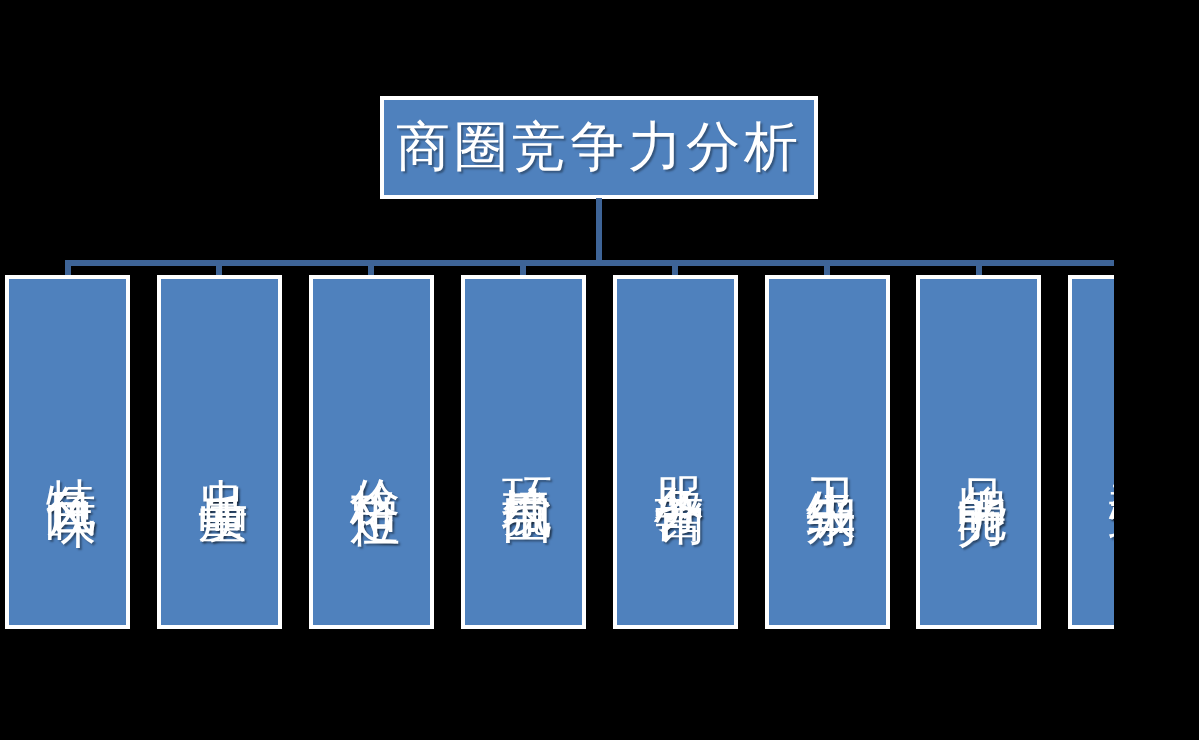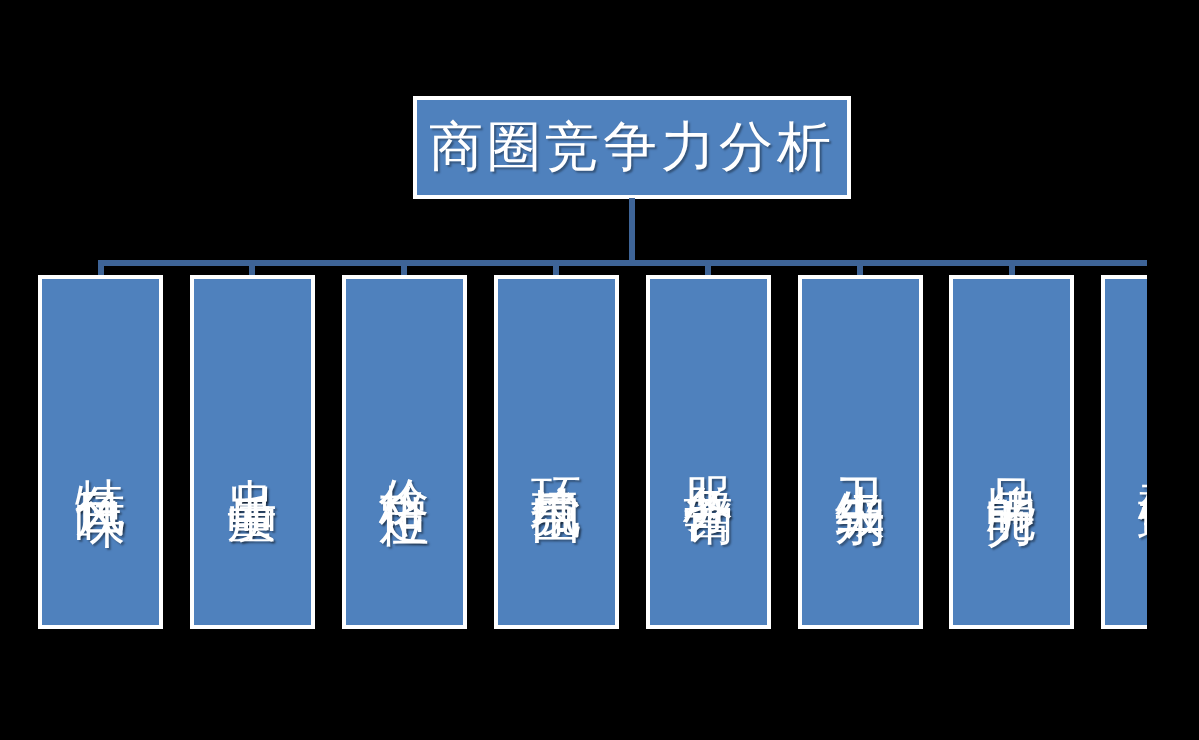--- a/index.html
+++ b/index.html
@@ -10,22 +10,21 @@
     --text: #FFFFFF;
   }
   * { margin: 0; padding: 0; box-sizing: border-box; }
   html, body { background: var(--bg); }
   .canvas {
     position: relative;
     width: 1114px;
     height: 740px;
     background: var(--bg);
     overflow: hidden;
-    font-family: Liberation Sans, sans-serif;
-    margin-left: 33px;
+    font-family: Liberation Mono, monospace;
   }
   .node {
     position: absolute;
     background: var(--fill);
     border: 4px solid var(--border);
     color: var(--text);
     display: flex;
     align-items: center;
     justify-content: center;
   }

